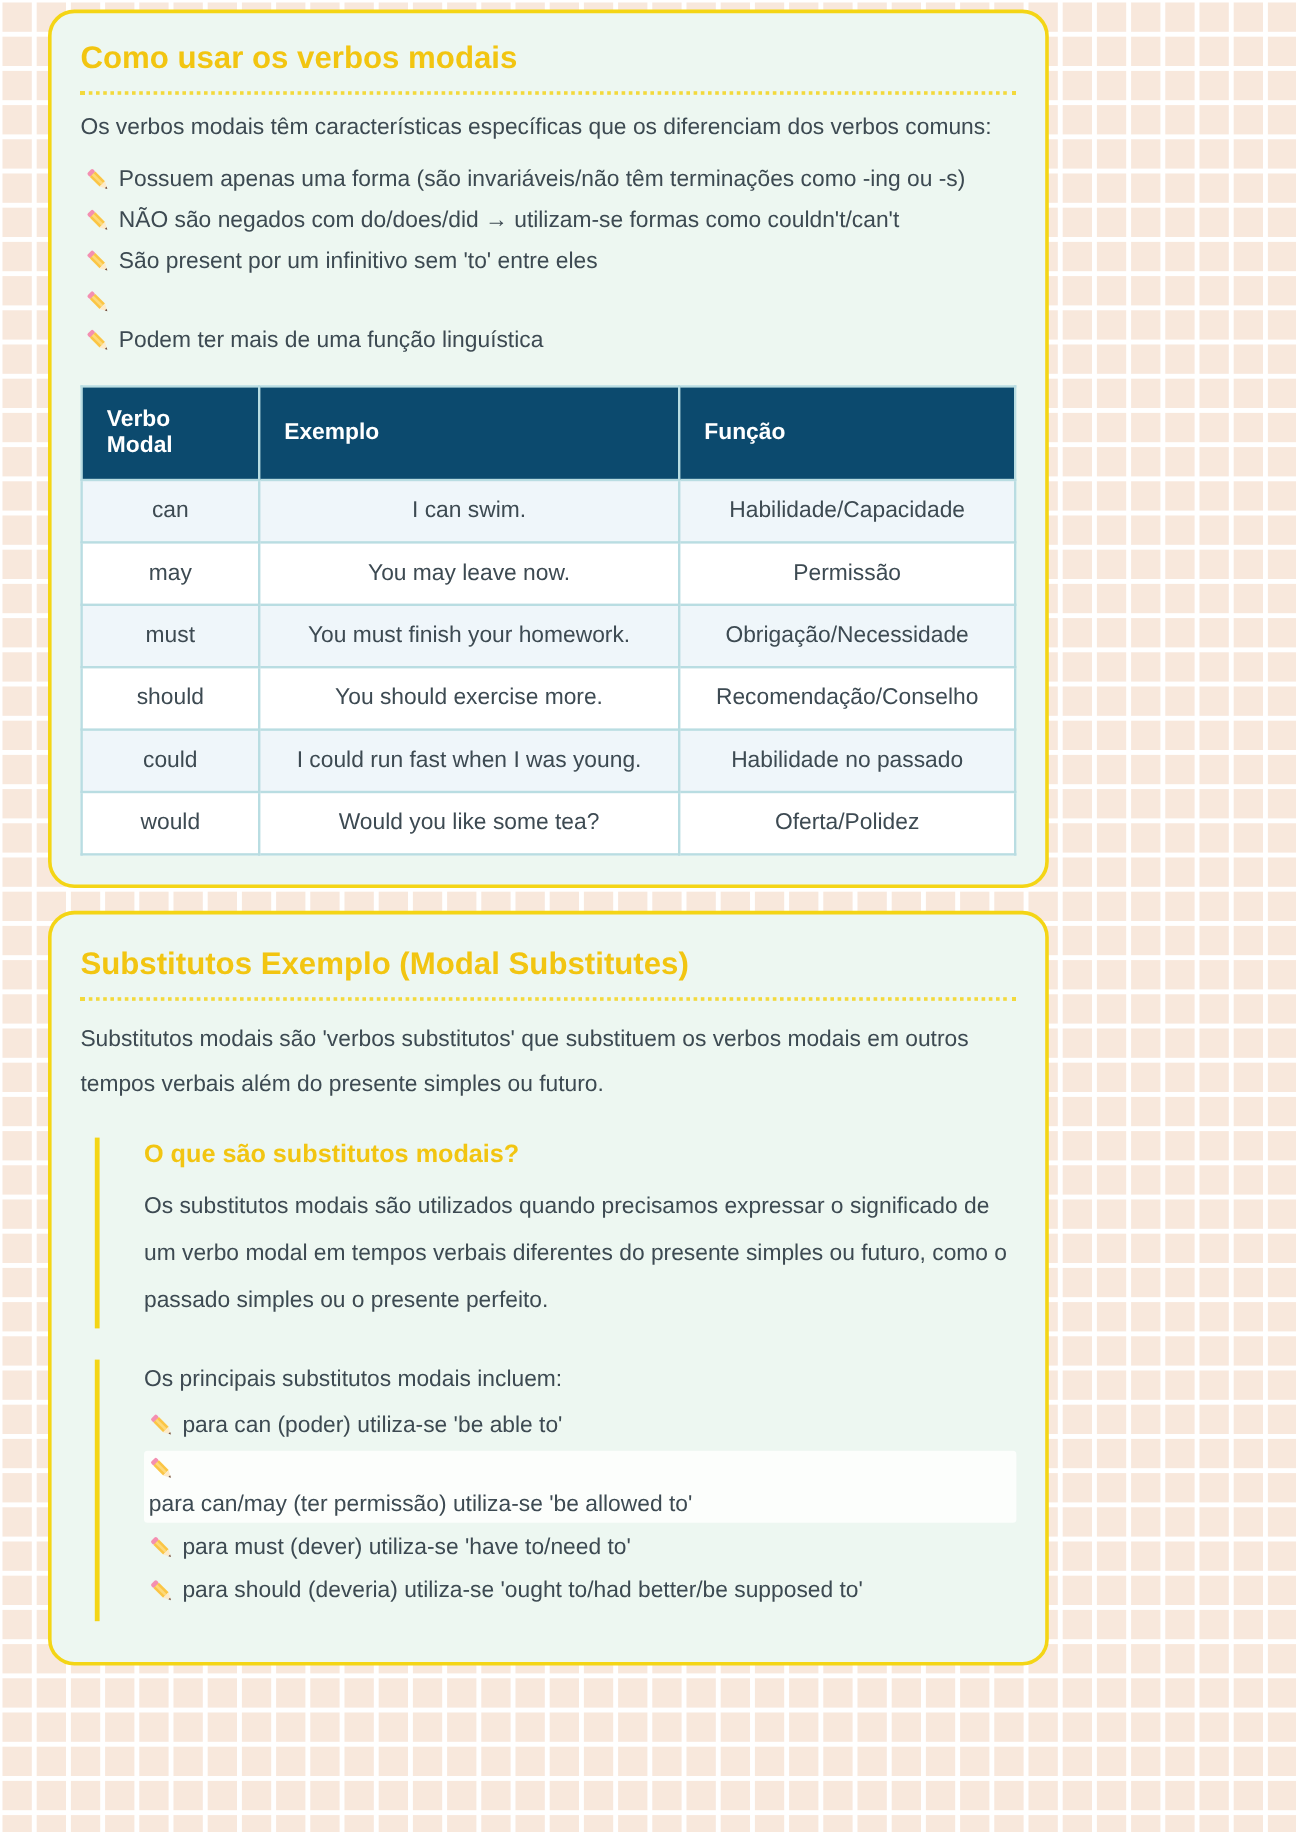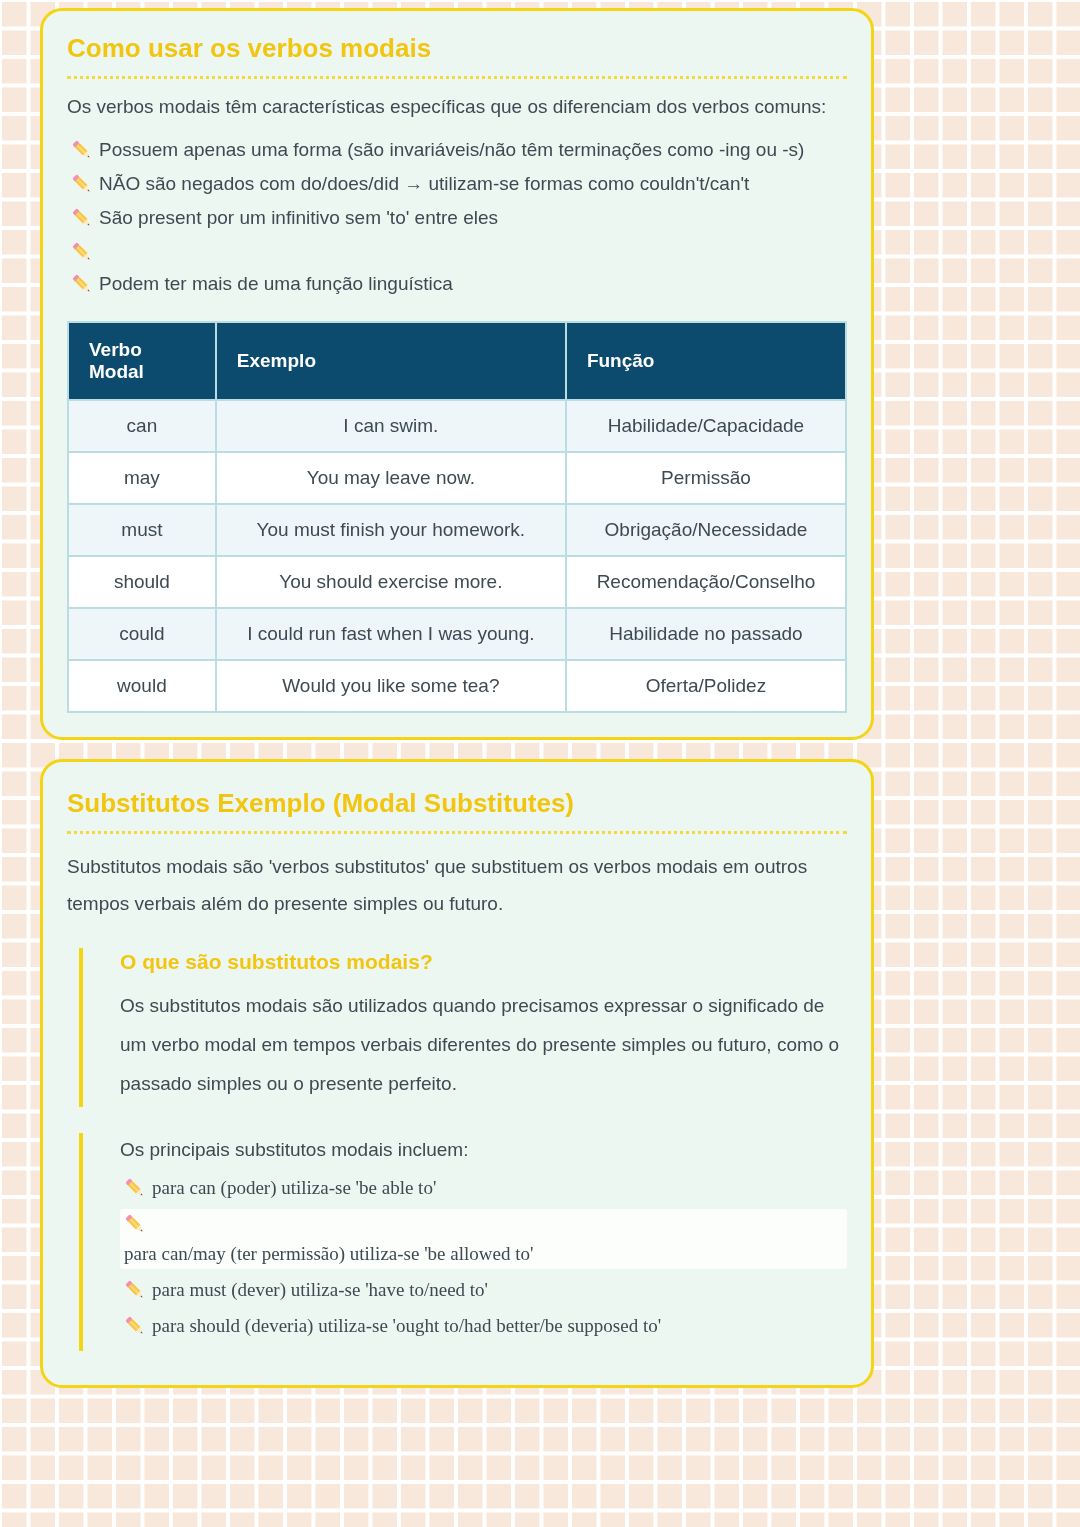--- a/index.html
+++ b/index.html
@@ -32,21 +32,21 @@
     border-bottom: 3px dotted #f3d93c;
   }
   .intro { margin: 0 0 14px 0; font-size: 19px; line-height: 28px; }
   .intro-2 { margin: 2px 0 10px 0; font-size: 19px; line-height: 37px; }
   ul.bullets { list-style: none; margin: 0; padding: 0; }
   .bullet {
     display: flex; align-items: flex-start; gap: 6px;
     margin: 4px 0; padding: 2px 4px;
     font-size: 19px; line-height: 26px;
   }
-  .bullets-2 .bullet { margin: 6px 0; font-family: Liberation Serif, serif; }
+  .bullets-2 .bullet { margin: 6px 0; }
   .bullet.highlighted { background: rgba(255,255,255,0.8); border-radius: 3px; flex-direction: column; }
   .pencil { width: 22px; height: 22px; flex: 0 0 auto; margin-top: 2px; overflow: visible; }
   table.modal-table {
     width: 100%; border-collapse: collapse;
     margin-top: 22px; background: #ffffff;
   }
   .modal-table th {
     background: #0c4a6e; color: #ffffff;
     font-size: 19px; font-weight: bold; text-align: left;
     padding: 16px 20px; border: 2px solid #b9dde2;

